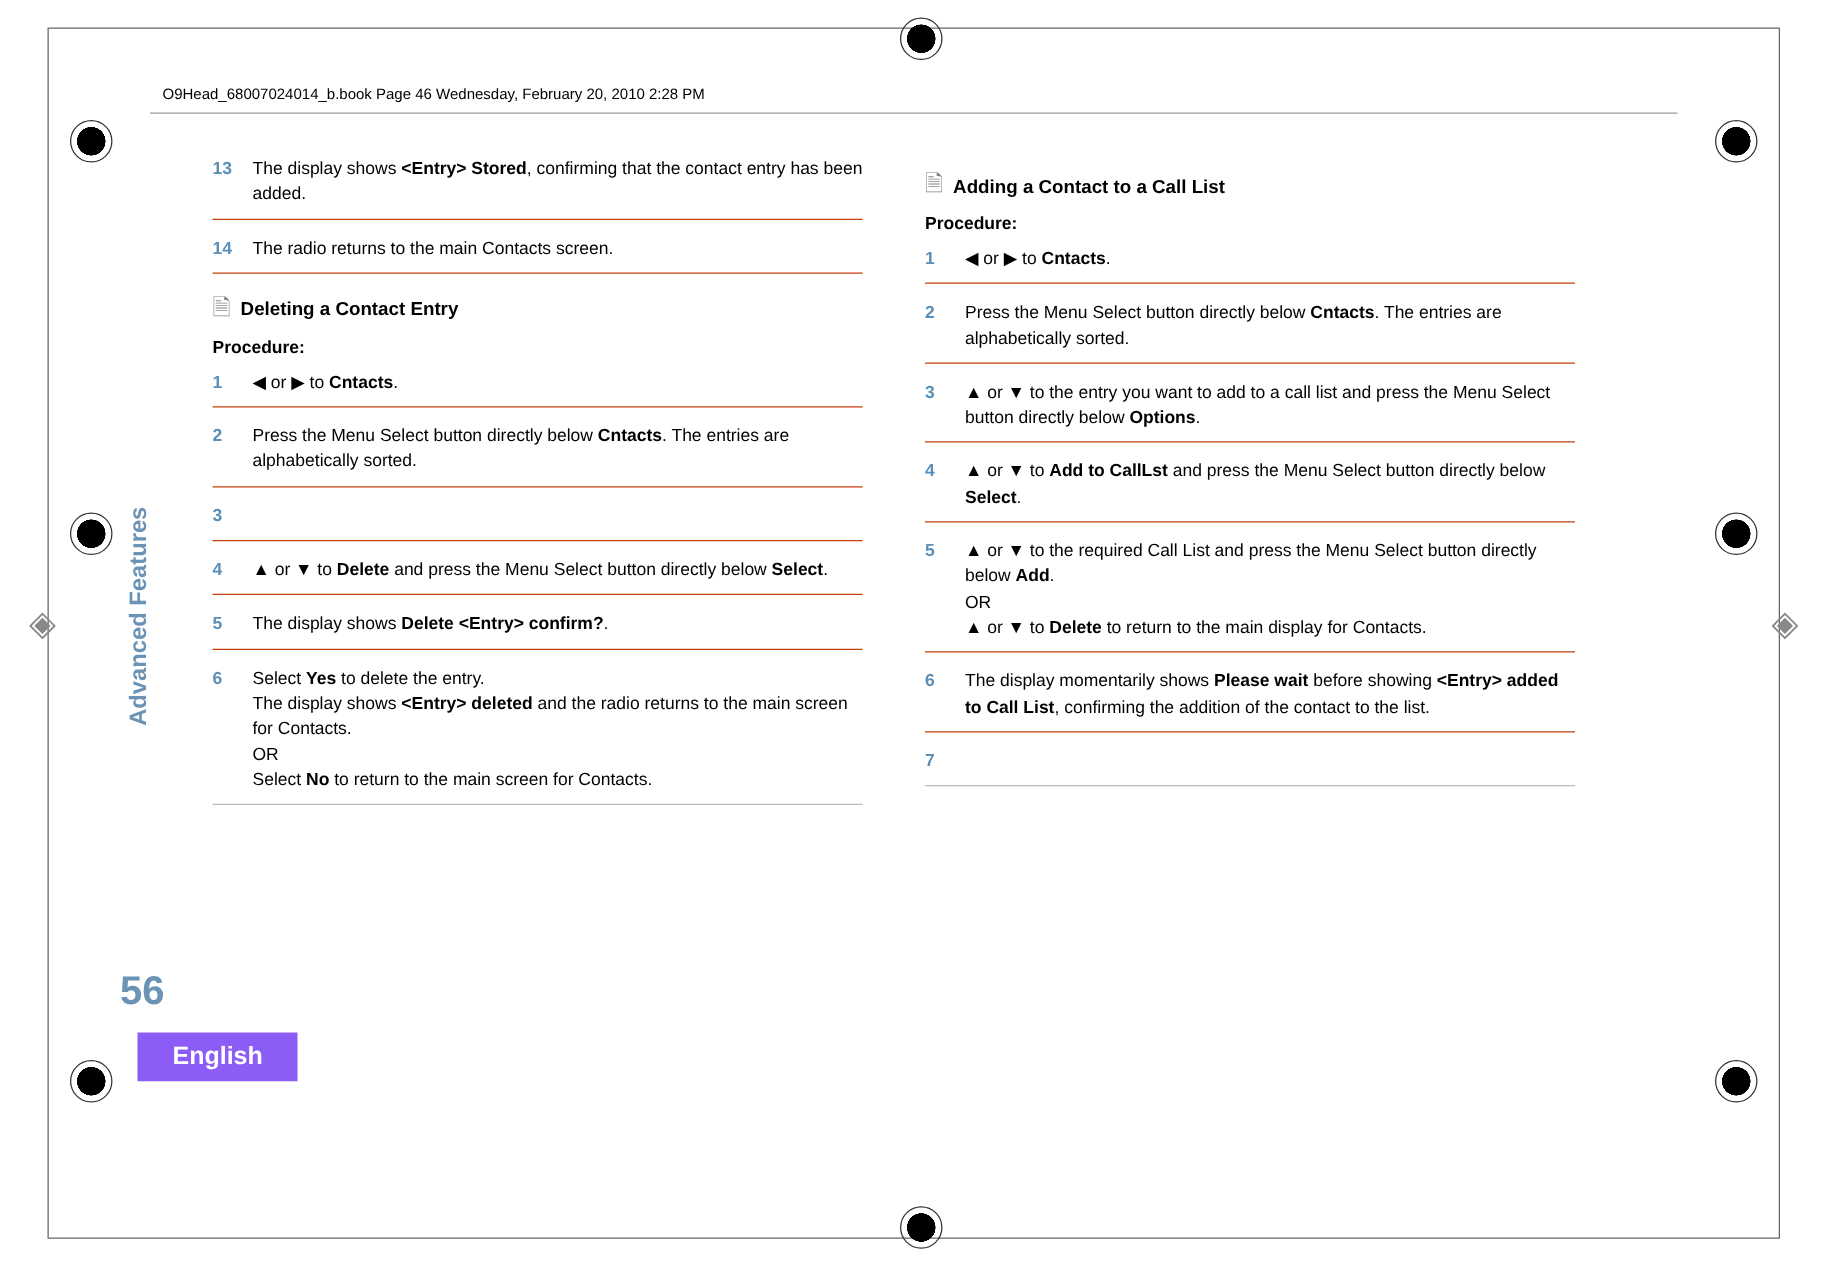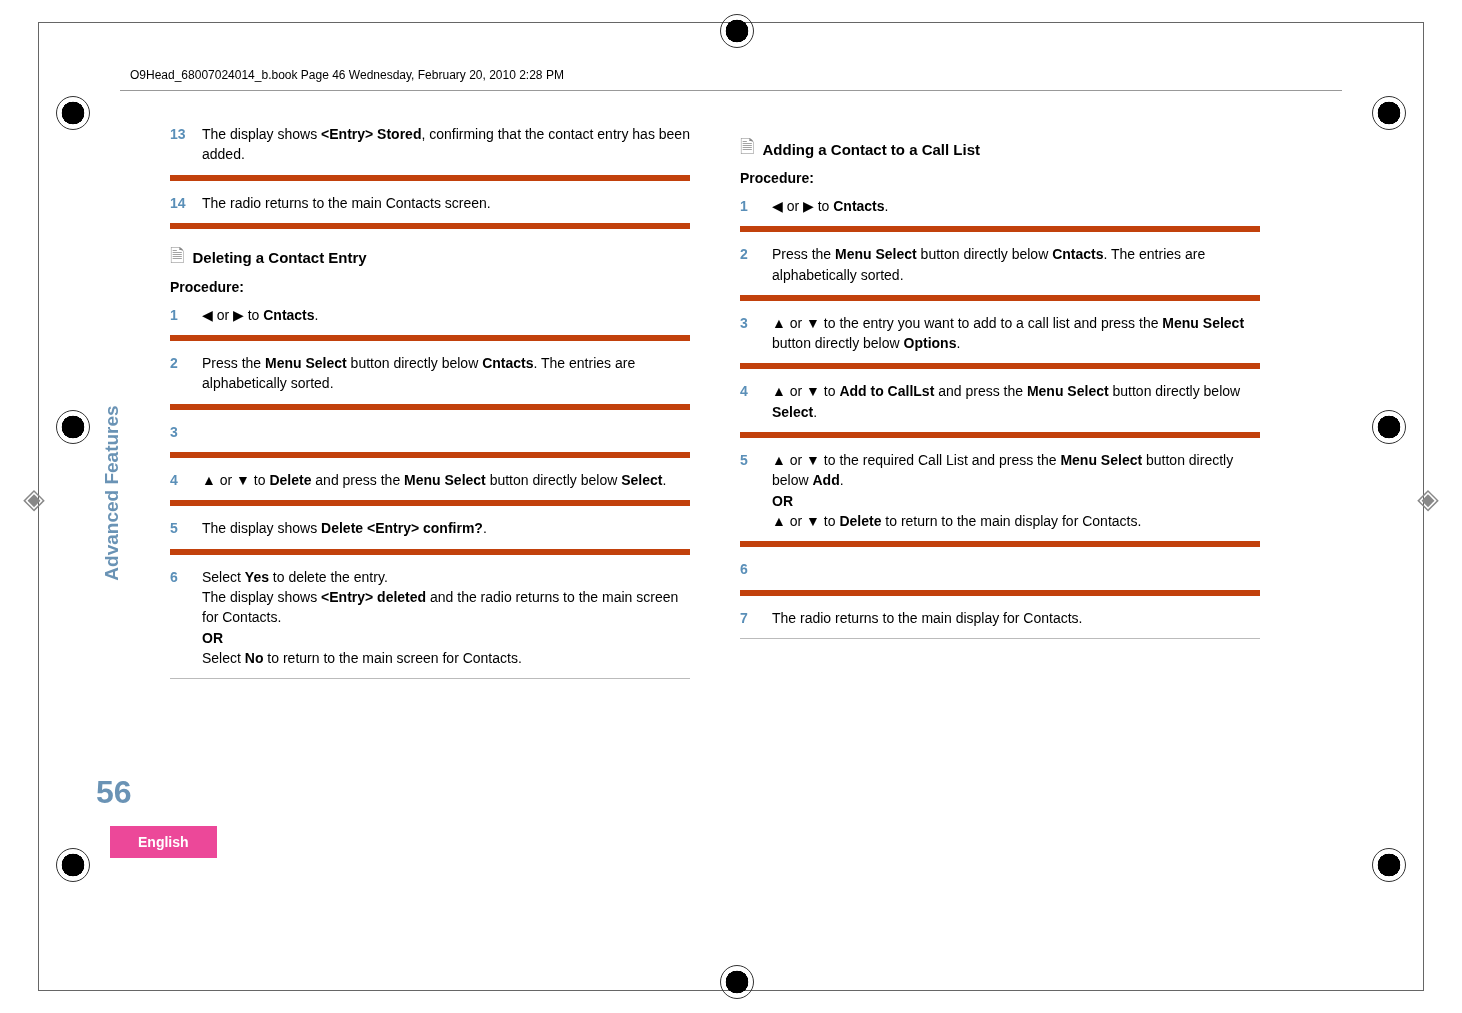--- a/index.html
+++ b/index.html
@@ -50,21 +50,21 @@
   gap: 50px;
   margin-left: 60px;
 }
 .col {
   width: 520px;
 }
 .step-row {
   display: flex;
   gap: 10px;
   padding: 4px 0 10px 0;
-  border-bottom: 6px solid #c2410c;
+  border-bottom: 1px solid #c2410c;
   margin-bottom: 8px;
   line-height: 1.45;
 }
 .step-num {
   width: 22px;
   flex-shrink: 0;
   font-weight: bold;
   color: #5a8fb8;
   font-size: 14px;
 }
@@ -83,21 +83,21 @@
 .section-title {
   font-weight: bold;
   font-size: 15px;
   text-align: right;
 }
 .procedure-label {
   font-weight: bold;
   font-size: 14px;
   margin-bottom: 6px;
 }
-.font-bold { font-weight: bold; }
+.font-bold { font-weight: normal; }
 .font-mono { font-family: "Trebuchet MS", Arial, sans-serif; font-weight: bold; }
 .sidebar-tab {
   position: absolute;
   left: 96px;
   top: 380px;
   width: 32px;
   height: 225px;
   display: flex;
   align-items: center;
   justify-content: center;
@@ -114,24 +114,24 @@
   left: 96px;
   top: 774px;
   font-size: 32px;
   font-weight: bold;
   color: #6a93b5;
 }
 .lang-tab {
   position: absolute;
   left: 110px;
   top: 826px;
-  background: #ec4899;
+  background: #8b5cf6;
   color: #fff;
   font-weight: bold;
-  font-size: 14px;
+  font-size: 20px;
   padding: 8px 28px;
 }
 </style>
 </head>
 <body>
 
 <div class="crop-outer"></div>
 <div class="header-line"></div>
 <div class="header-text">O9Head_68007024014_b.book  Page 46  Wednesday, February 20, 2010  2:28 PM</div>
 
@@ -242,21 +242,21 @@
           <div class="step-row">
             <div class="step-num">4</div>
             <div class="step-body">▲ or ▼ to <span class="font-mono">Add to CallLst</span> and press the <span class="font-bold">Menu Select</span> button directly below <span class="font-mono">Select</span>.</div>
           </div>
           <div class="step-row">
             <div class="step-num">5</div>
             <div class="step-body">▲ or ▼ to the required Call List and press the <span class="font-bold">Menu Select</span> button directly below <span class="font-mono">Add</span>.<br><span class="font-bold">OR</span><br>▲ or ▼ to <span class="font-mono">Delete</span> to return to the main display for Contacts.</div>
           </div>
           <div class="step-row">
             <div class="step-num">6</div>
+            <div class="step-body">The display momentarily shows <span class="font-mono">Please wait</span> before showing <span class="font-mono">&lt;Entry&gt; added to Call List</span>, confirming the addition of the contact to the list.</div>
           </div>
           <div class="step-row" style="border-bottom: 1px solid rgb(187, 187, 187);">
             <div class="step-num">7</div>
-            <div class="step-body">The radio returns to the main display for Contacts.</div>
           </div>
         </div>
     </div>
   </div>
 </div>
 
 </body></html>

